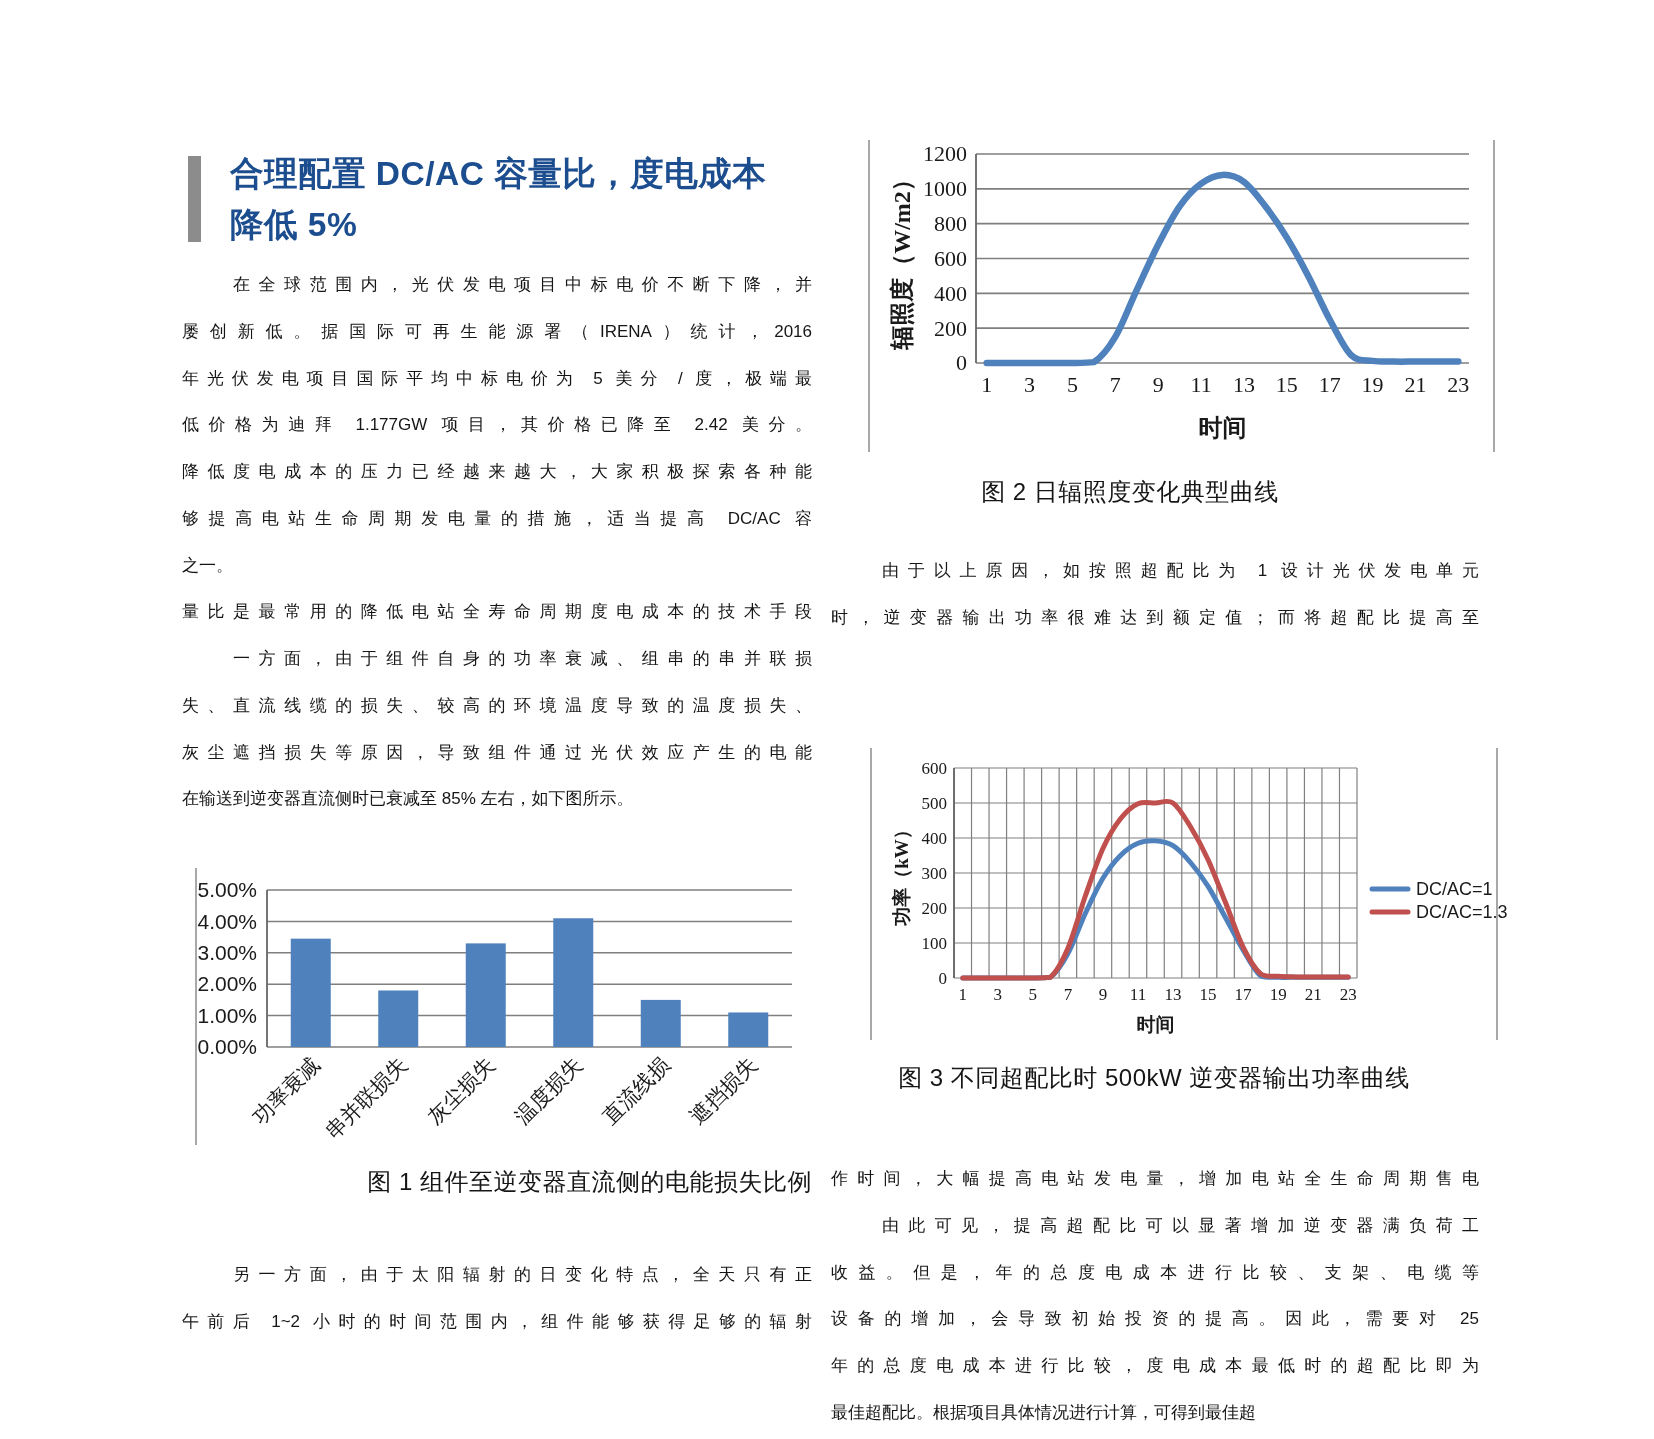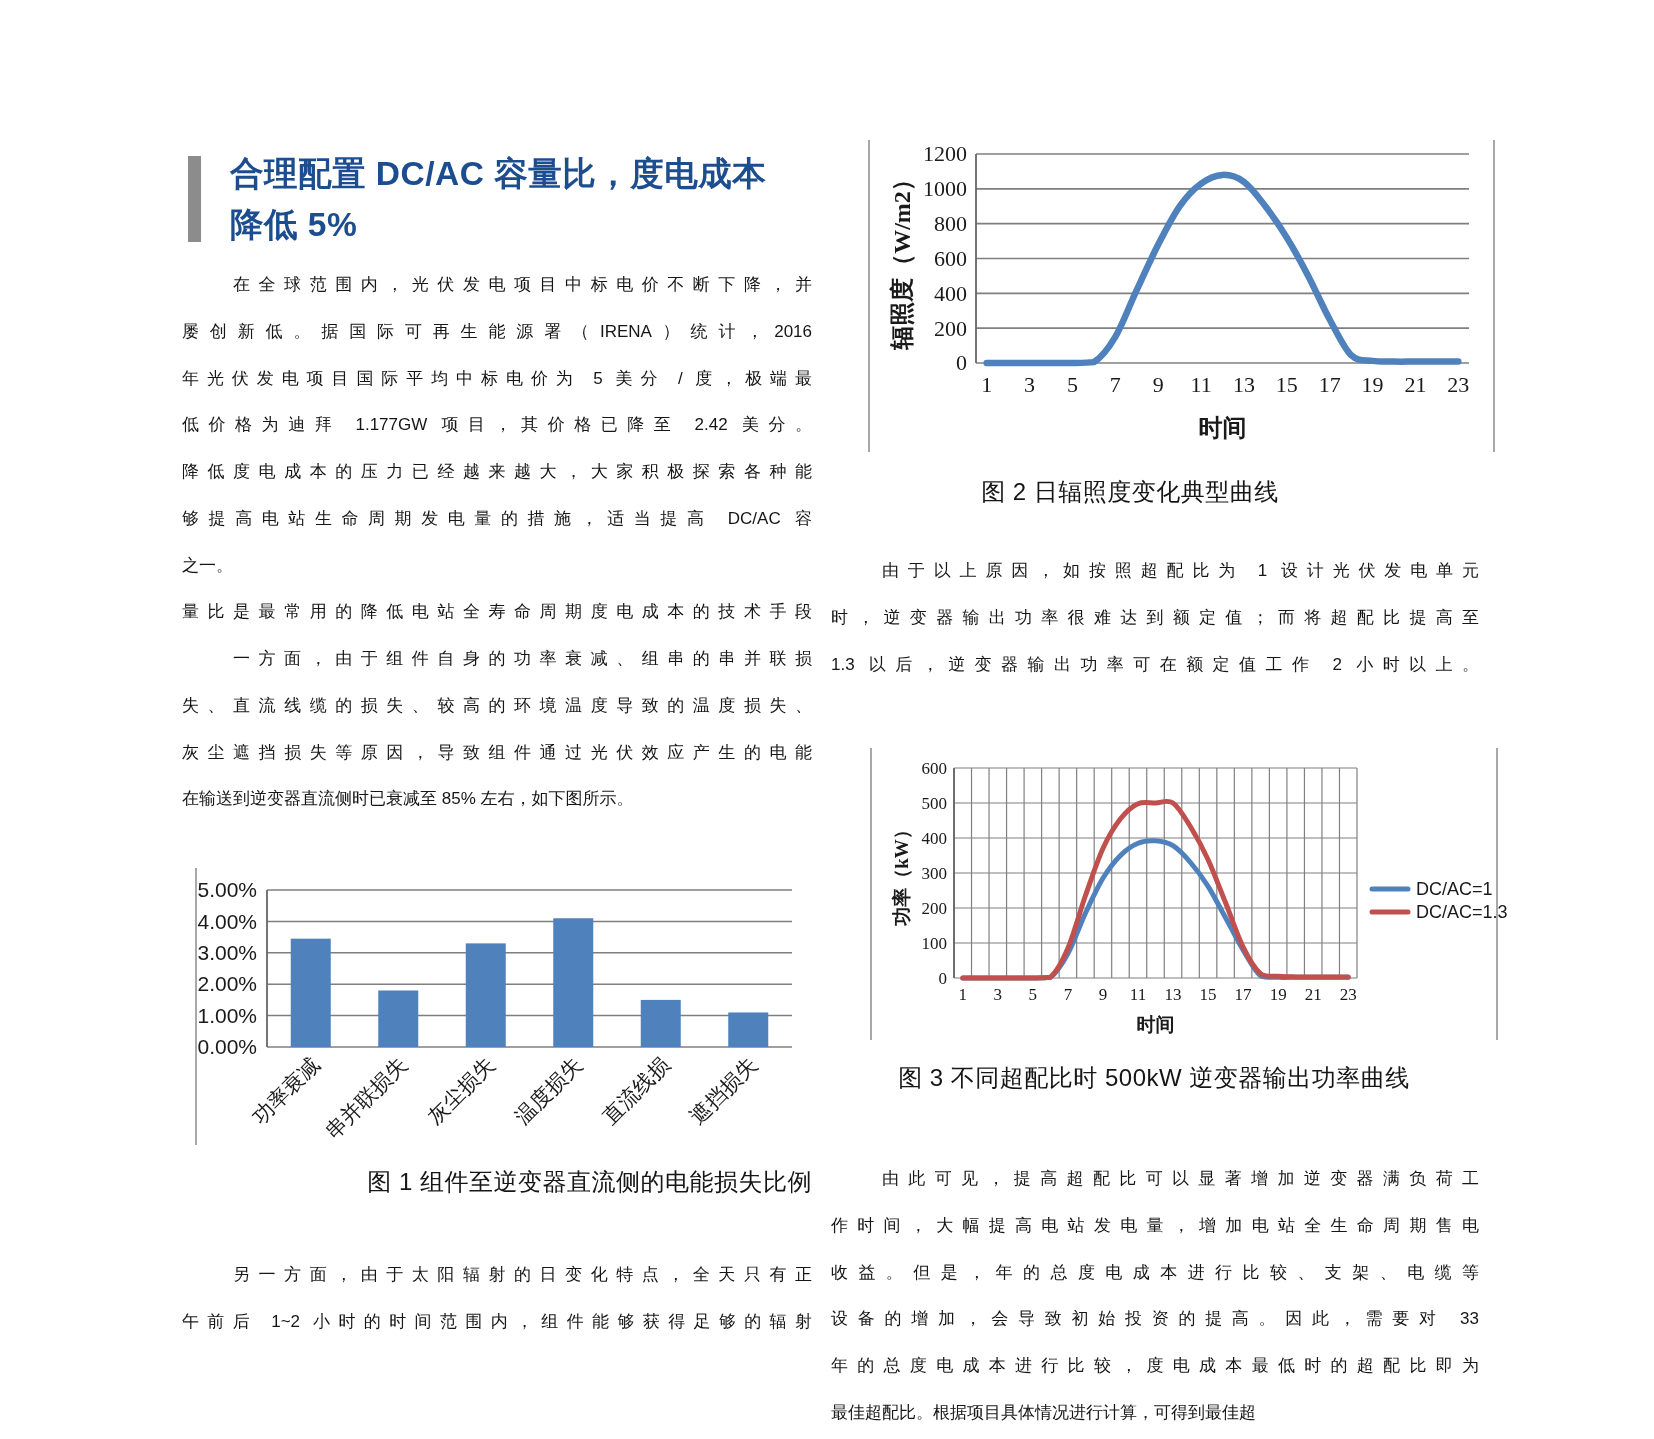--- a/index.html
+++ b/index.html
@@ -136,21 +136,20 @@
       <path d="M116.7 223.0C120.3 223.0 131.0 223.0 138.2 223.0C145.3 223.0 152.4 223.0 159.6 223.0C166.7 223.0 173.9 223.0 181.0 223.0C188.2 223.0 195.3 223.0 202.5 223.0C209.6 222.9 216.7 223.0 223.9 222.1C231.0 217.8 238.2 208.9 245.3 196.9C252.5 184.8 259.6 165.2 266.8 149.9C273.9 134.5 281.1 118.5 288.2 104.6C295.3 90.6 302.5 76.4 309.6 66.3C316.8 56.1 323.9 48.8 331.1 43.6C338.2 38.4 345.4 35.2 352.5 34.9C359.6 34.6 366.8 36.6 373.9 41.9C381.1 47.1 388.2 57.0 395.4 66.3C402.5 75.5 409.7 86.0 416.8 97.6C423.9 109.2 431.1 122.3 438.2 135.9C445.4 149.6 452.5 166.3 459.7 179.5C466.8 192.7 474.0 208.3 481.1 215.2C488.3 222.1 495.4 219.8 502.5 220.9C509.7 222.0 516.8 221.5 524.0 221.6C531.1 221.7 538.3 221.6 545.4 221.6C552.6 221.6 559.7 221.6 566.8 221.6C574.0 221.6 584.7 221.6 588.3 221.6" fill="none" stroke="#4F81BD" stroke-width="6.5" stroke-linecap="round" stroke-linejoin="round"></path>
     </svg>
 </div>
 
 <div class="abs caption" style="left:806px;top:468px;width:648px;margin-top:8px;">图 2 日辐照度变化典型曲线</div>
 
 <div class="abs para-block" style="left:831px;top:548px;width:648px;">
   <div>
       <div class="jline ind">由于以上原因，如按照超配比为 1 设计光伏发电单元</div>
       <div class="jline">时，逆变器输出功率很难达到额定值；而将超配比提高至</div>
-      <div class="jline">1.3 以后，逆变器输出功率可在额定值工作 2 小时以上。</div>
     </div>
 </div>
 
 <div class="abs figure bl br" style="left:870px;top:748px;width:628px;height:292px;">
   <svg id="svg-fig3" width="628" height="292">
       <line x1="82" y1="20" x2="82" y2="230" stroke="#808080" stroke-width="1.2"></line>
       <line x1="99.52173913043478" y1="20" x2="99.52173913043478" y2="230" stroke="#808080" stroke-width="1.2"></line>
       <line x1="117.04347826086956" y1="20" x2="117.04347826086956" y2="230" stroke="#808080" stroke-width="1.2"></line>
       <line x1="134.56521739130434" y1="20" x2="134.56521739130434" y2="230" stroke="#808080" stroke-width="1.2"></line>
       <line x1="152.08695652173913" y1="20" x2="152.08695652173913" y2="230" stroke="#808080" stroke-width="1.2"></line>
@@ -208,20 +207,20 @@
       <text x="544" y="147" font-size="18" font-family="&quot;Liberation Sans&quot;, sans-serif" fill="#1a1a1a" text-anchor="start">DC/AC=1</text>
       <line x1="500" y1="164" x2="536" y2="164" stroke="#C0504D" stroke-width="5" stroke-linecap="round"></line>
       <text x="544" y="170" font-size="18" font-family="&quot;Liberation Sans&quot;, sans-serif" fill="#1a1a1a" text-anchor="start">DC/AC=1.3</text>
     </svg>
 </div>
 
 <div class="abs caption" style="left:830px;top:1062px;width:648px;">图 3 不同超配比时 500kW 逆变器输出功率曲线</div>
 
 <div class="abs para-block" style="left:831px;top:1156px;width:648px;">
   <div>
+      <div class="jline">作时间，大幅提高电站发电量，增加电站全生命周期售电</div>
       <div class="jline ind">由此可见，提高超配比可以显著增加逆变器满负荷工</div>
-      <div class="jline">作时间，大幅提高电站发电量，增加电站全生命周期售电</div>
       <div class="jline">收益。但是，年的总度电成本进行比较、支架、电缆等</div>
-      <div class="jline">设备的增加，会导致初始投资的提高。因此，需要对 33</div>
+      <div class="jline">设备的增加，会导致初始投资的提高。因此，需要对 25</div>
       <div class="jline">年的总度电成本进行比较，度电成本最低时的超配比即为</div>
       <div class="jline last">最佳超配比。根据项目具体情况进行计算，可得到最佳超</div>
     </div>
 </div>
 
 </body></html>

